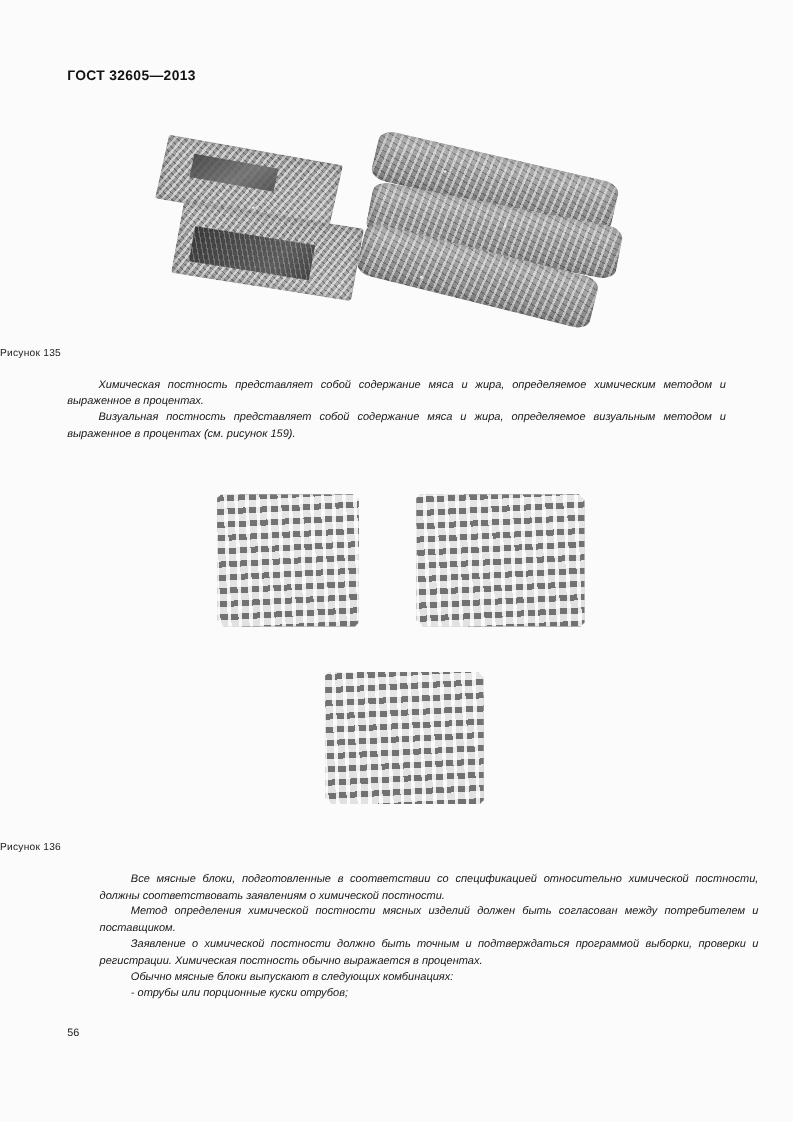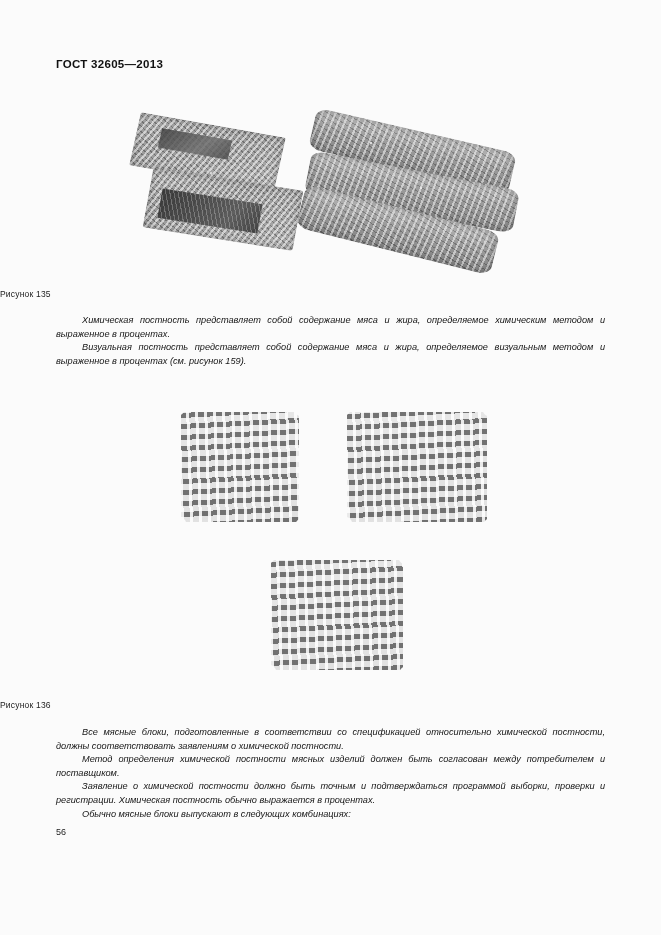--- a/index.html
+++ b/index.html
@@ -61,27 +61,27 @@
     color: #151515;
     font-style: italic;
   }
   .para p {
     margin: 0;
     text-indent: 26px;
   }
   .para p.dash { text-indent: 26px; }
 
   #para-block-1 { top: 314px; }
-  #para-block-2 { top: 726px; }
+  #para-block-2 { top: 726px; margin-left: 27px; }
 
   
   .page-number {
     position: absolute;
     left: 56px;
-    top: 827px;
+    top: 855px;
     font-size: 9px;
     color: #222;
   }
 
   
   .fig135 {
     position: absolute;
     left: 120px;
     top: 112px;
     width: 420px;
@@ -214,18 +214,19 @@
       <div class="marble m-b"></div>
     </div>
 
     <div class="fig-caption" id="caption-136">Рисунок 136</div>
 
     <div class="para" id="para-block-2">
       <p>Все мясные блоки, подготовленные в соответствии со спецификацией относительно химической постности, должны соответствовать заявлениям о химической постности.</p>
       <p>Метод определения химической постности мясных изделий должен быть согласован между потребителем и поставщиком.</p>
       <p>Заявление о химической постности должно быть точным и подтверждаться программой выборки, проверки и регистрации. Химическая постность обычно выражается в процентах.</p>
       <p>Обычно мясные блоки выпускают в следующих комбинациях:</p>
+      <p class="dash">-  отрубы или порционные куски отрубов;</p>
     </div>
 
     <div class="page-number">56</div>
 
   </div>
 </div>
 
 </body></html>

